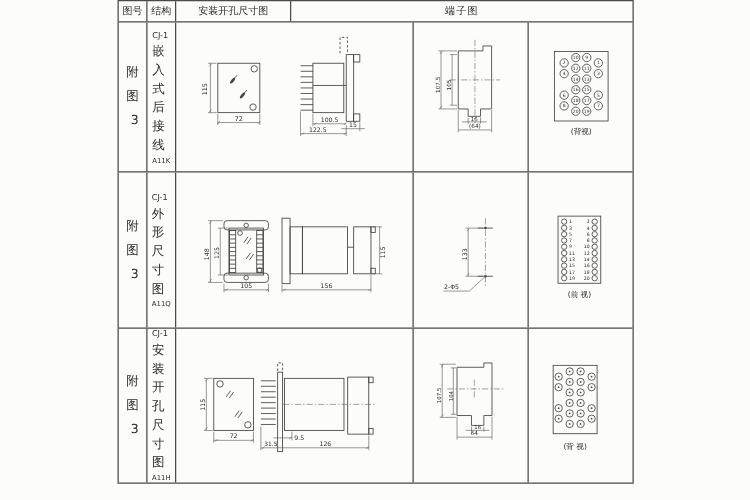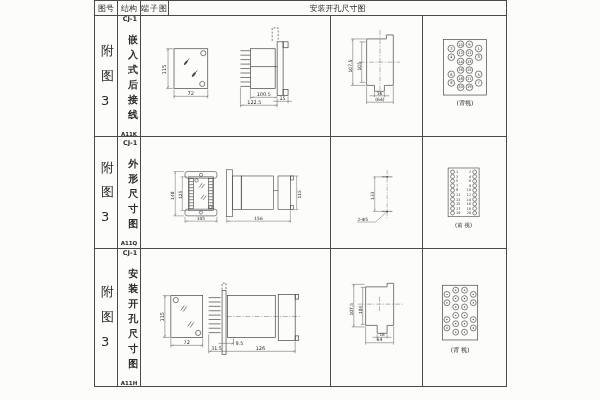--- a/index.html
+++ b/index.html
@@ -11,44 +11,44 @@
   .trow:last-child{border-bottom:none;flex:1;}
   .tc{border-right:1px solid #4a4a4a;box-sizing:border-box;position:relative;
       display:flex;align-items:center;justify-content:center;text-align:center;}
   .tc:last-child{border-right:none;flex:1;}
   .c1{width:23px;} .c2{width:23px;} .c3{width:190px;} .c4{width:92px;}
   .hdr{height:17px;font-size:8px;}
   .hdr .tc{align-items:center;}
   .sp5{letter-spacing:6px;text-indent:6px;}
   .sp1{letter-spacing:1px;}
   .r1{height:121px;} .r2{height:125px;}
-  .vtext{width:10px;word-break:break-all;line-height:1.9;font-size:13px;text-align:left;}
-  .structCell{display:flex;flex-direction:column;align-items:flex-end;gap:9px;font-weight:bold;}
+  .vtext{width:10px;word-break:break-all;line-height:1.9;font-size:10px;text-align:right;}
+  .structCell{display:flex;flex-direction:column;align-items:flex-start;gap:2px;}
   .model{font-size:6.5px;white-space:nowrap;}
   .struct{width:9px;word-break:break-all;line-height:1.5;font-size:10px;text-align:center;}
   .code{font-size:5.5px;white-space:nowrap;}
   svg{position:absolute;left:0;top:0;width:100%;height:100%;}
   svg rect,svg path,svg circle,svg ellipse,svg line{stroke:#454545;stroke-width:0.7;fill:none;}
   svg .dim{stroke:#5a5a5a;stroke-width:0.5;}
   svg .cl{stroke:#5a5a5a;stroke-width:0.45;stroke-dasharray:5,1.6,1.2,1.6;}
   svg .dash{stroke-dasharray:2,1.6;}
   svg .fillmark{fill:#454545;stroke:none;}
   svg text{fill:#2b2b2b;stroke:none;font-family:"DejaVu Sans","Liberation Sans",sans-serif;}
 </style>
 </head>
 <body>
 
 <div class="sheet">
   <div class="tbl">
 
     <div class="trow hdr">
       <div class="tc c1">图号</div>
       <div class="tc c2">结构</div>
+      <div class="tc c4">安装开孔尺寸图</div>
       <div class="tc sp1">端子图</div>
-      <div class="tc c4">安装开孔尺寸图</div>
     </div>
 
     <div class="trow r1">
       <div class="tc c1">
           <div class="vtext">附图3</div>
         </div>
       <div class="tc c2">
           <div class="structCell">
         <span class="model">CJ-1</span>
         <span class="struct">嵌入式后接线</span>

